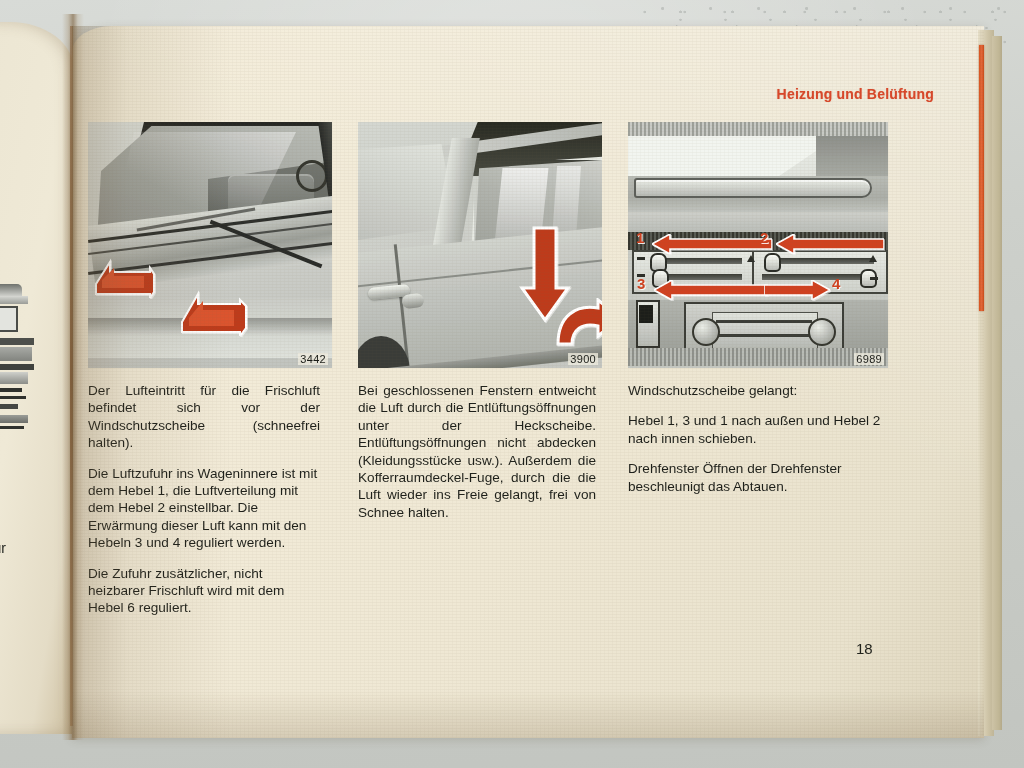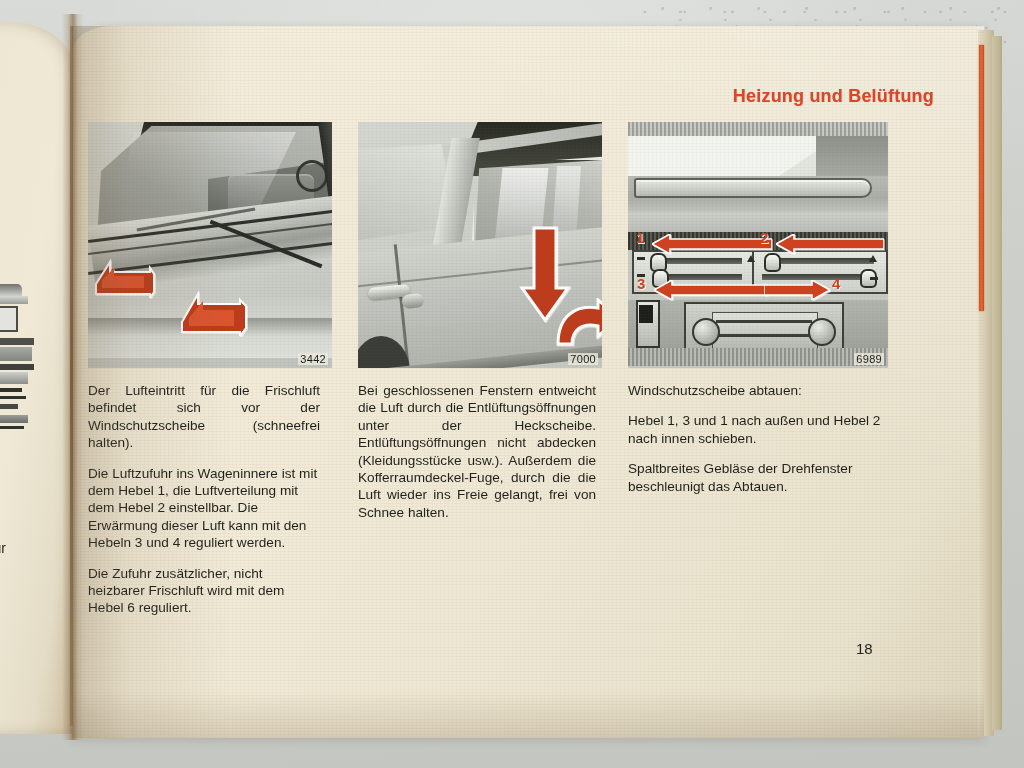--- a/index.html
+++ b/index.html
@@ -140,21 +140,21 @@
     width: 5px; height: 266px;
     background: linear-gradient(90deg, #d8541f, #e2673a 55%, #c94a18);
     box-shadow: 0 0 2px rgba(160,60,20,.6);
   }
 
   
   .chapter-title {
     position: absolute;
     right: 90px; top: 86px;
     color: #d9472a;
-    font-size: 18px;
+    font-size: 14px;
     font-weight: bold;
     letter-spacing: .2px;
     font-family: "Liberation Sans", sans-serif;
     text-shadow: 0 0 1px rgba(200,60,30,.35);
   }
 
   
   .figures {
     position: absolute;
     left: 88px; top: 122px;
@@ -471,21 +471,21 @@
       <div class="f2-sill"></div>
 
       <svg class="arrow3d" style="left:158px; top:104px;" width="58" height="98" viewBox="0 0 58 98">
         <polygon points="18,2 18,62 6,62 29,94 52,62 40,62 40,2" fill="#c63a18" stroke="#ffffff" stroke-width="3"></polygon>
       </svg>
 
       <svg class="arrow3d" style="left:196px; top:176px;" width="70" height="52" viewBox="0 0 70 52">
         <path d="M4,46 C4,18 22,6 44,10 L44,2 L66,20 L44,38 L44,28 C28,24 18,32 18,46 Z" fill="#c63a18" stroke="#ffffff" stroke-width="3"></path>
       </svg>
 
-      <div class="fig-caption">7000</div>
+      <div class="fig-caption">3900</div>
     </div>
 
     <div class="fig" id="fig-3">
       <div class="f3-bg"></div>
       <div class="f3-topdark"></div>
       <div class="f3-wind"></div>
       <div class="f3-windshape"></div>
       <div class="f3-winddark"></div>
       <div class="f3-dashtop"></div>
       <div class="f3-defrost"></div>
@@ -551,23 +551,23 @@
     <p class="just">Der Lufteintritt für die Frischluft befindet sich vor der Windschutzscheibe (schneefrei halten).</p>
     <p>Die Luftzufuhr ins Wageninnere ist mit dem Hebel 1, die Luftverteilung mit dem Hebel 2 einstellbar. Die Erwärmung dieser Luft kann mit den Hebeln 3 und 4 reguliert werden.</p>
     <p>Die Zufuhr zusätzlicher, nicht heizbarer Frischluft wird mit dem Hebel 6 reguliert.</p>
   </div>
 
   <div class="col" id="col-2">
     <p class="just">Bei geschlossenen Fenstern entweicht die Luft durch die Entlüftungsöffnungen unter der Heckscheibe. Entlüftungsöffnungen nicht abdecken (Kleidungsstücke usw.). Außerdem die Kofferraumdeckel-Fuge, durch die die Luft wieder ins Freie gelangt, frei von Schnee halten.</p>
   </div>
 
   <div class="col" id="col-3">
-    <p>Windschutzscheibe abtauen:</p>
+    <p>Windschutzscheibe gelangt:</p>
     <p>Hebel 1, 3 und 1 nach außen und Hebel 2 nach innen schieben.</p>
-    <p>Spaltbreites Gebläse der Drehfenster beschleunigt das Abtauen.</p>
+    <p>Drehfenster Öffnen der Drehfenster beschleunigt das Abtauen.</p>
   </div>
 
   <div class="page-number">18</div>
 
   <div class="page-warp"></div>
   <div class="bottom-shadow"></div>
   <div class="grain"></div>
 
 </div>
 

